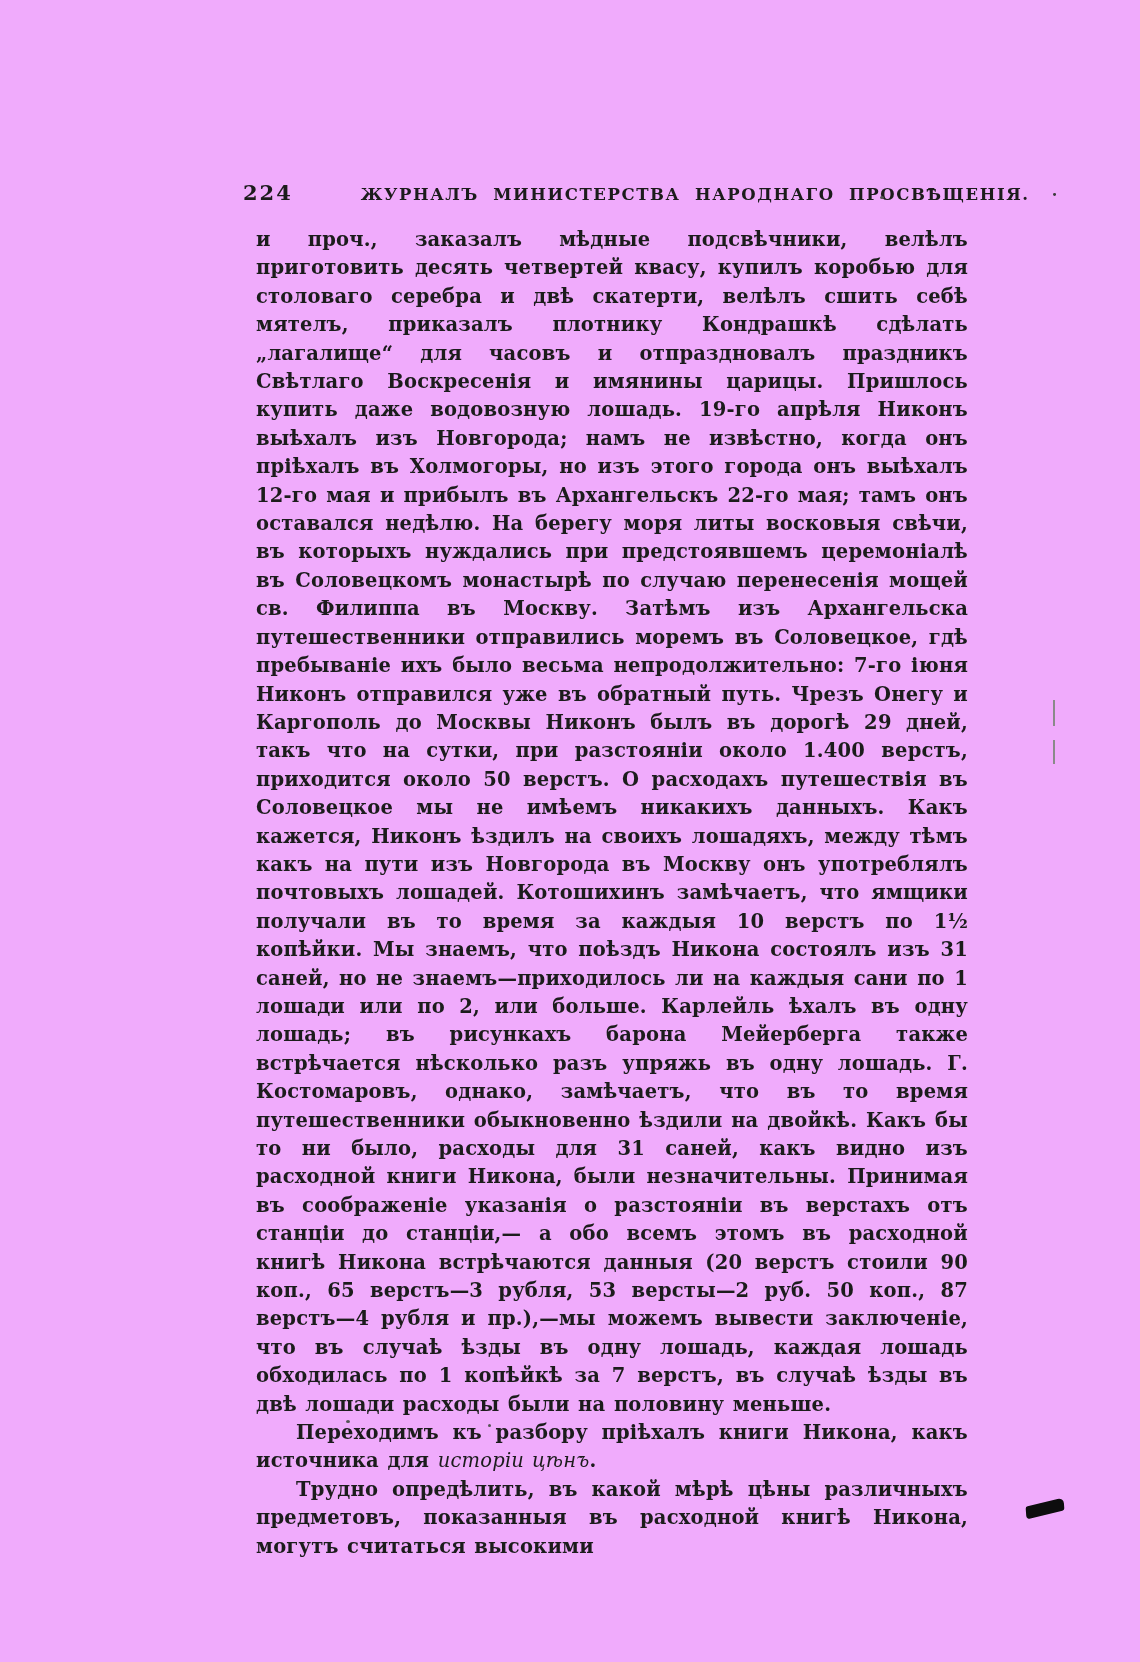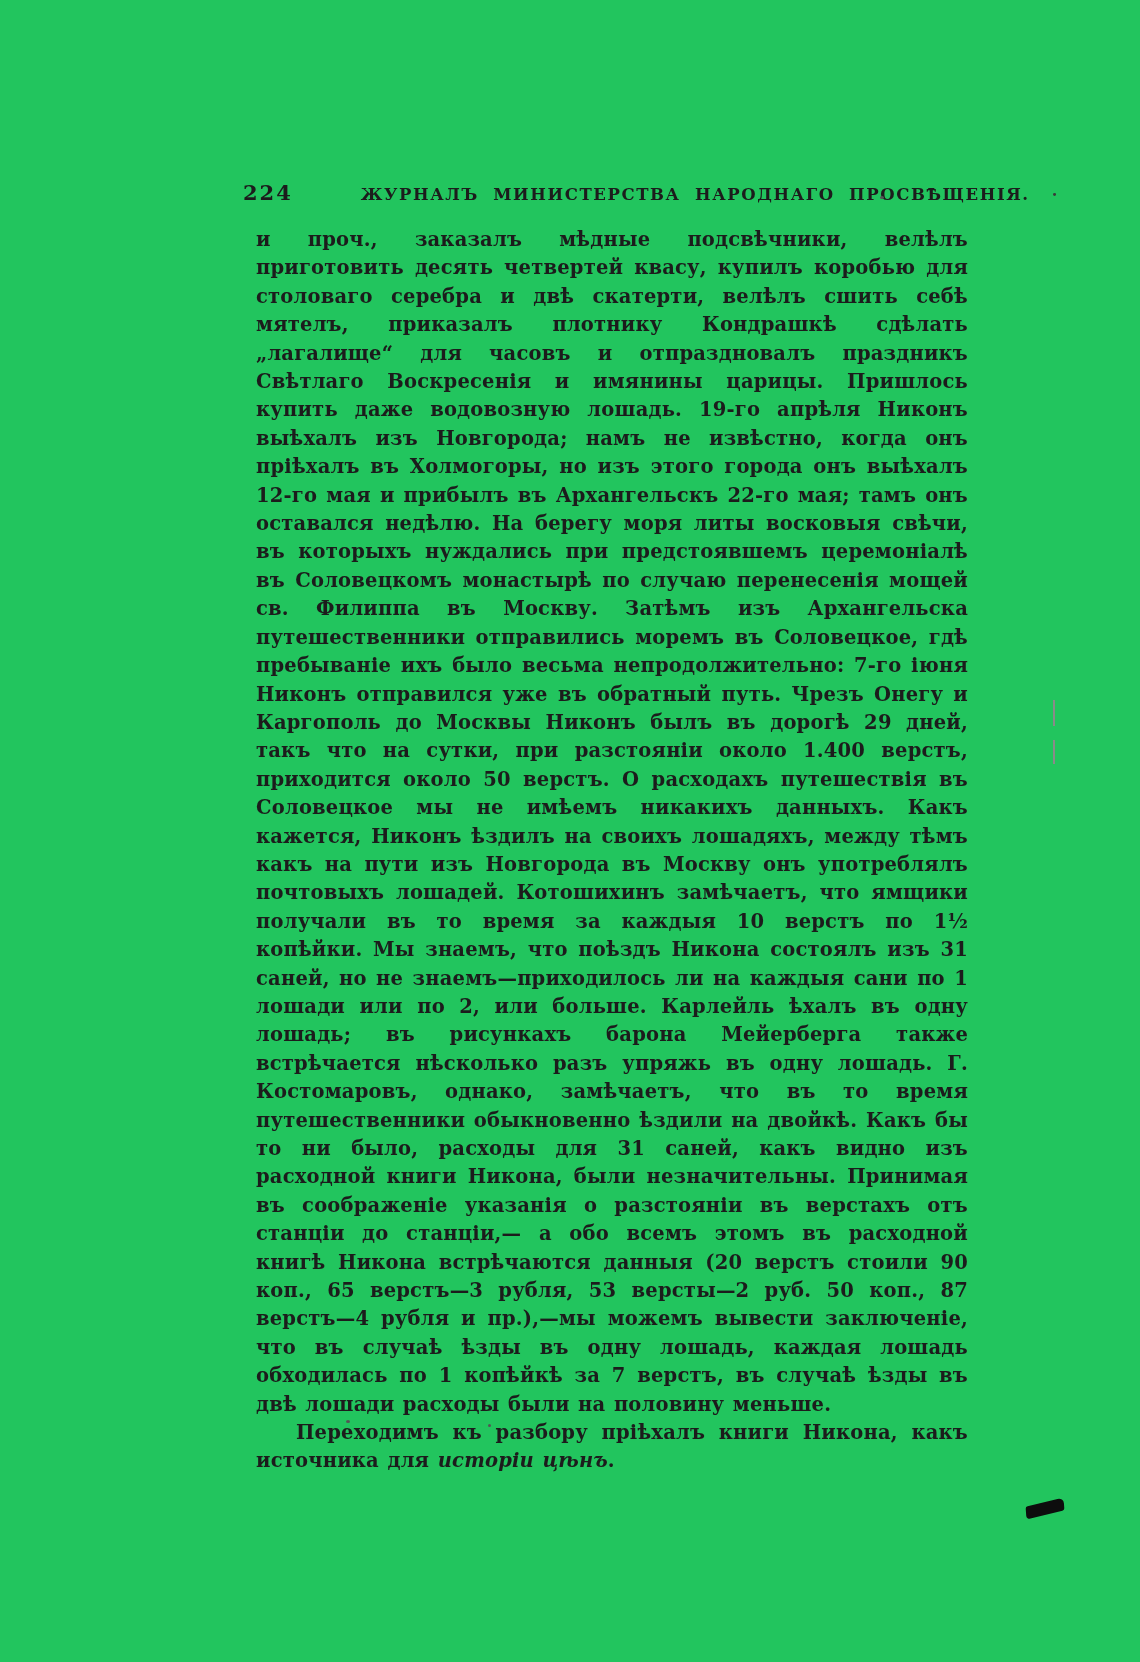--- a/index.html
+++ b/index.html
@@ -5,21 +5,21 @@
   html, body {
     margin: 0;
     padding: 0;
     background: #e9e9e9;
   }
   .page {
     position: relative;
     width: 1140px;
     height: 1662px;
     margin: 0 auto;
-    background: #22c55e;
+    background: #f0abfc;
     overflow: hidden;
     color: #1c1c1c;
     font-family: "DejaVu Serif", serif;
   }
   .running-header {
     position: absolute;
     left: 243px;
     top: 180px;
     width: 712px;
     display: flex;
@@ -56,21 +56,21 @@
   }
   .body-text p {
     margin: 0;
     text-indent: 0;
   }
   .body-text p.indent {
     text-indent: 40px;
   }
   .body-text i {
     font-style: italic;
-    font-weight: 700;
+    font-weight: 400;
   }
   
   .margin-mark {
     position: absolute;
     width: 2px;
     background: #8a8a8a;
   }
   .margin-mark.m1 { left: 1053px; top: 700px; height: 26px; }
   .margin-mark.m2 { left: 1053px; top: 740px; height: 24px; }
   .speck {
@@ -99,20 +99,21 @@
 
   <div class="running-header">
     <span class="page-number">224</span>
     <span class="header-title">ЖУРНАЛЪ МИНИСТЕРСТВА НАРОДНАГО ПРОСВѢЩЕНІЯ.</span>
     <span class="header-mark">·</span>
   </div>
 
   <div class="body-text">
       <p><span>и проч., заказалъ мѣдные подсвѣчники, велѣлъ приготовить десять четвертей квасу, купилъ коробью для столоваго серебра и двѣ скатерти, велѣлъ сшить себѣ мятелъ, приказалъ плотнику Кондрашкѣ сдѣлать „лагалище“ для часовъ и отпраздновалъ праздникъ Свѣтлаго Воскресенія и имянины царицы. Пришлось купить даже водовозную лошадь. 19-го апрѣля Никонъ выѣхалъ изъ Новгорода; намъ не извѣстно, когда онъ пріѣхалъ въ Холмогоры, но изъ этого города онъ выѣхалъ 12-го мая и прибылъ въ Архангельскъ 22-го мая; тамъ онъ оставался недѣлю. На берегу моря литы восковыя свѣчи, въ которыхъ нуждались при предстоявшемъ церемоніалѣ въ Соловецкомъ монастырѣ по случаю перенесенія мощей св. Филиппа въ Москву. Затѣмъ изъ Архангельска путешественники отправились моремъ въ Соловецкое, гдѣ пребываніе ихъ было весьма непродолжительно: 7-го іюня Никонъ отправился уже въ обратный путь. Чрезъ Онегу и Каргополь до Москвы Никонъ былъ въ дорогѣ 29 дней, такъ что на сутки, при разстояніи около 1.400 верстъ, приходится около 50 верстъ. О расходахъ путешествія въ Соловецкое мы не имѣемъ никакихъ данныхъ. Какъ кажется, Никонъ ѣздилъ на своихъ лошадяхъ, между тѣмъ какъ на пути изъ Новгорода въ Москву онъ употреблялъ почтовыхъ лошадей. Котошихинъ замѣчаетъ, что ямщики получали въ то время за каждыя 10 верстъ по 1½ копѣйки. Мы знаемъ, что поѣздъ Никона состоялъ изъ 31 саней, но не знаемъ—приходилось ли на каждыя сани по 1 лошади или по 2, или больше. Карлейль ѣхалъ въ одну лошадь; въ рисункахъ барона Мейерберга также встрѣчается нѣсколько разъ упряжь въ одну лошадь. Г. Костомаровъ, однако, замѣчаетъ, что въ то время путешественники обыкновенно ѣздили на двойкѣ. Какъ бы то ни было, расходы для 31 саней, какъ видно изъ расходной книги Никона, были незначительны. Принимая въ соображеніе указанія о разстояніи въ верстахъ отъ станціи до станціи,— а обо всемъ этомъ въ расходной книгѣ Никона встрѣчаются данныя (20 верстъ стоили 90 коп., 65 верстъ—3 рубля, 53 версты—2 руб. 50 коп., 87 верстъ—4 рубля и пр.),—мы можемъ вывести заключеніе, что въ случаѣ ѣзды въ одну лошадь, каждая лошадь обходилась по 1 копѣйкѣ за 7 верстъ, въ случаѣ ѣзды въ двѣ лошади расходы были на половину меньше.</span></p>
       <p class="indent"><span>Переходимъ къ разбору пріѣхалъ книги Никона, какъ источника для </span><i>исторіи цѣнъ</i><span>.</span></p>
+      <p class="indent"><span>Трудно опредѣлить, въ какой мѣрѣ цѣны различныхъ предметовъ, показанныя въ расходной книгѣ Никона, могутъ считаться высокими</span></p>
     </div>
 
   <div class="margin-mark m1"></div>
   <div class="margin-mark m2"></div>
   <div class="speck s1"></div>
   <div class="speck s2"></div>
   <div class="speck s3"></div>
   <div class="ink-blot"></div>
 
 </div>

